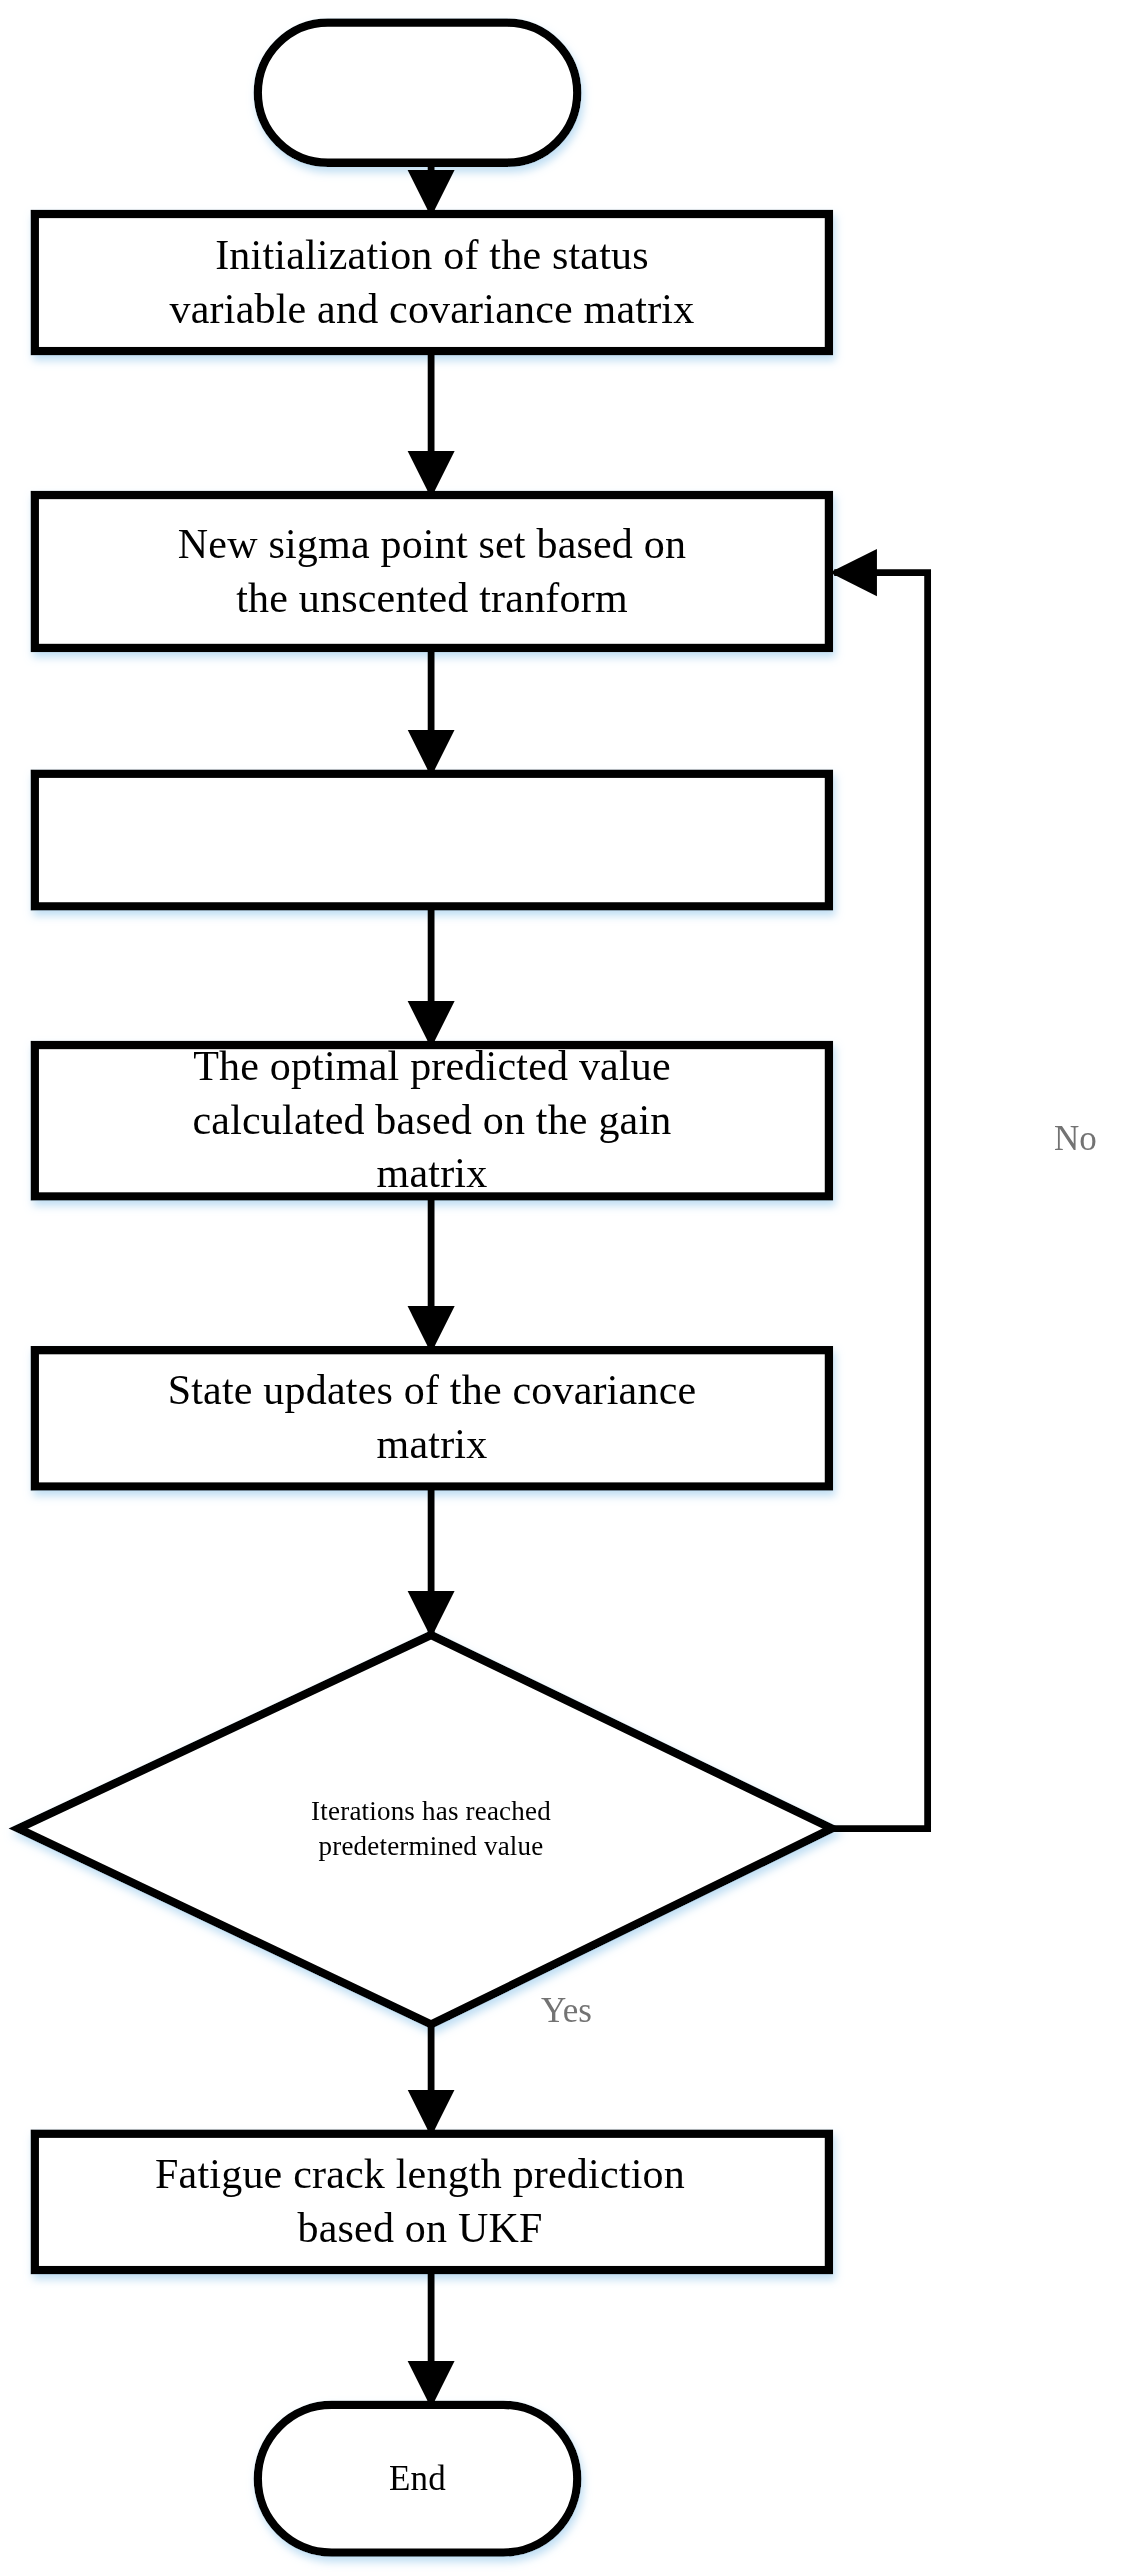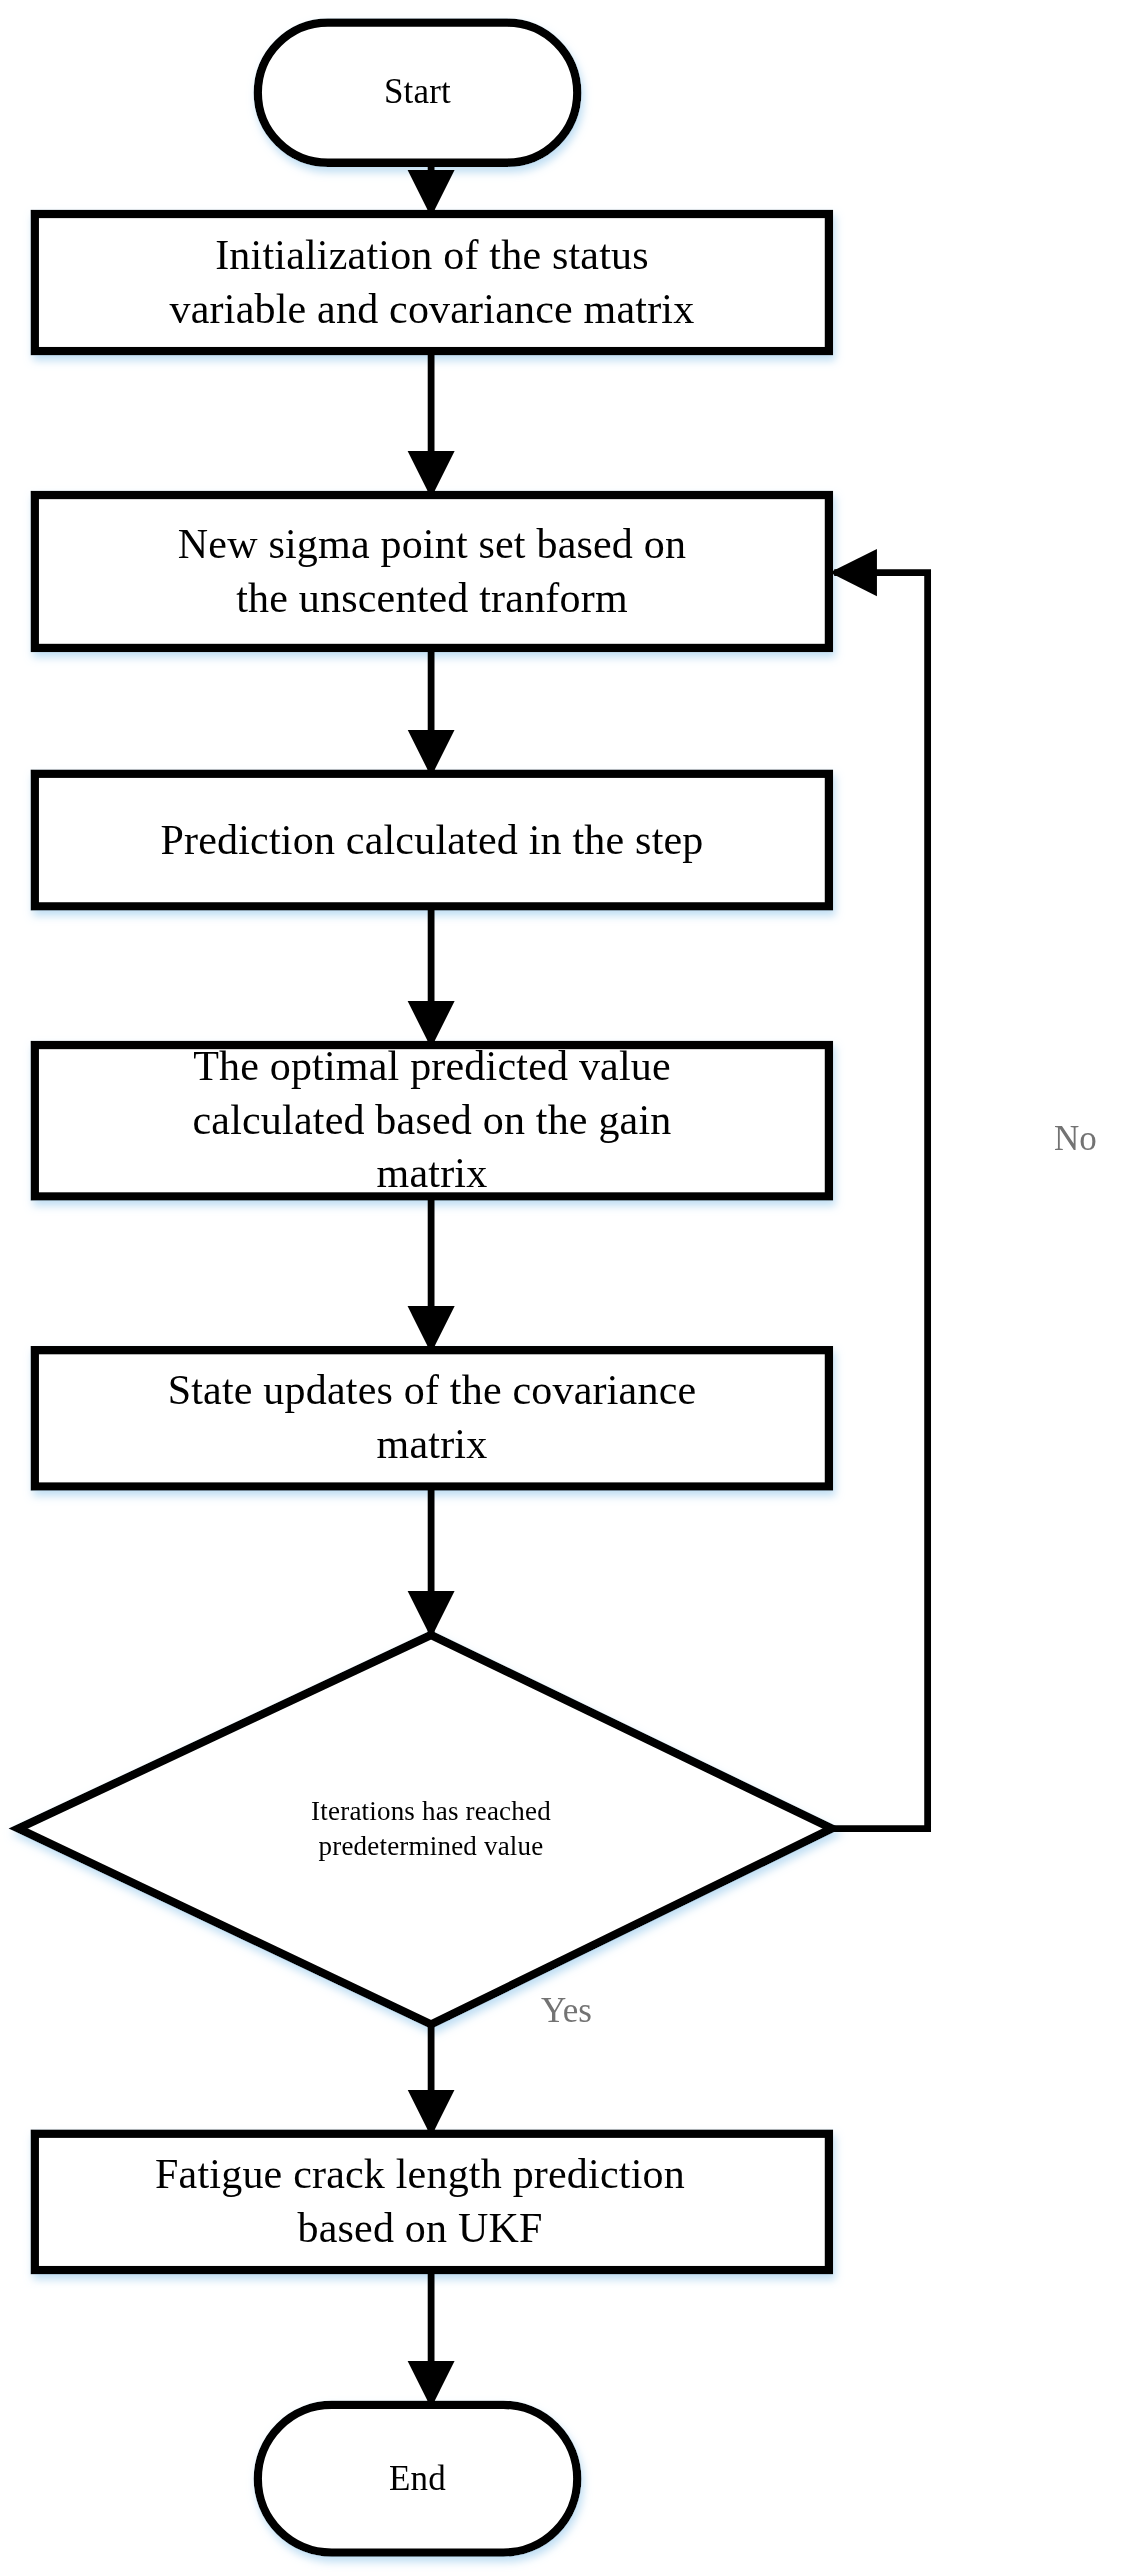--- a/index.html
+++ b/index.html
@@ -106,29 +106,27 @@
       <line x1="572" y1="1973" x2="572" y2="2168" marker-end="url(#arrowhead)"></line>
 
       <path d="M 1104 2427 L 1231 2427 L 1231 760 L 1107 760" stroke-linejoin="miter" marker-end="url(#arrowhead)"></path>
 
       <line x1="572" y1="2687" x2="572" y2="2830" marker-end="url(#arrowhead)"></line>
 
       <line x1="572" y1="3013" x2="572" y2="3190" marker-end="url(#arrowhead)"></line>
     </g>
   </svg>
 
-  <div class="node-label term-label" style="left:258px; top:22.6px; width:319px; height:140px;">Start</div>
 
   <div class="node-label proc-label" style="left:35px; top:214px; width:794px; height:137px;">Initialization of the status
 variable and covariance matrix</div>
 
   <div class="node-label proc-label" style="left:35px; top:495px; width:794px; height:153px;">New sigma point set based on
 the unscented tranform</div>
 
-  <div class="node-label proc-label" style="left:35px; top:774px; width:794px; height:133px;">Prediction calculated in the step</div>
 
   <div class="node-label proc-label" style="left:35px; top:1045px; width:794px; height:151px;">The optimal predicted value
 calculated based on the gain
 matrix</div>
 
   <div class="node-label proc-label" style="left:35px; top:1350px; width:794px; height:136px;">State updates of the covariance
 matrix</div>
 
   <div class="node-label dec-label" style="left:83px; top:1733px; width:696px; height:191px;">Iterations has reached
 predetermined value</div>

